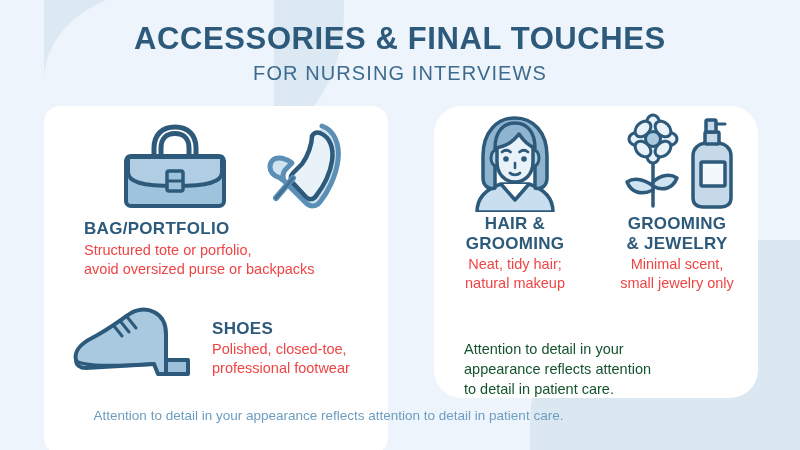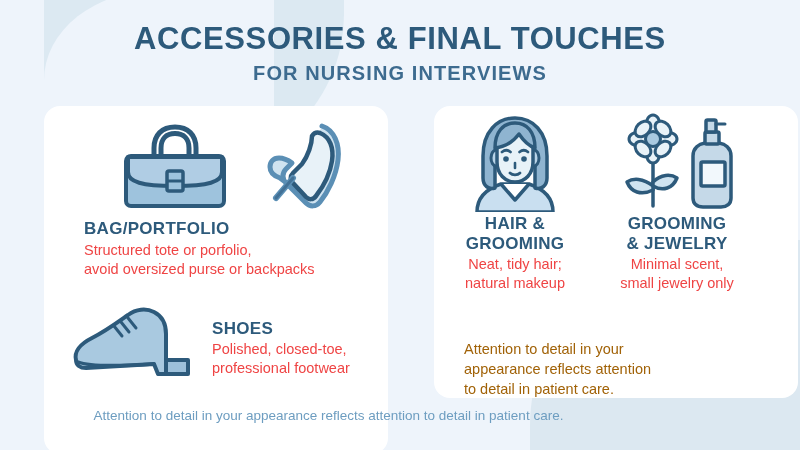--- a/index.html
+++ b/index.html
@@ -64,21 +64,21 @@
   .title {
     font-size: 31px;
     font-weight: bold;
     letter-spacing: 0.6px;
     color: #2d5a7b;
     line-height: 1.1;
     margin: 0;
   }
   .subtitle {
     font-size: 20px;
-    font-weight: bold;
+    font-weight: normal;
     letter-spacing: 1.1px;
     color: #3d6b8f;
     line-height: 1.1;
     margin: 6px 0 0 0;
   }
 
   
   .card {
     position: absolute;
     background: #ffffff;
@@ -87,22 +87,23 @@
   }
   .card-left {
     left: 44px;
     top: 106px;
     width: 344px;
     height: 348px;
   }
   .card-right {
     left: 434px;
     top: 106px;
-    width: 364px;
+    width: 324px;
     height: 292px;
+    border-radius: 28px;
   }
 
   
   .item-title {
     font-size: 17px;
     font-weight: bold;
     letter-spacing: 0.3px;
     color: #2d5a7b;
     line-height: 1.15;
     margin: 0;
@@ -178,21 +179,21 @@
   }
   .col .item-desc {
     margin-top: 2px;
   }
   .right-note {
     position: absolute;
     left: 30px;
     top: 218px;
     width: 262px;
     font-size: 14.5px;
-    color: #a16207;
+    color: #14532d;
     line-height: 1.4;
   }
 
   
   .footer {
     position: absolute;
     left: 0;
     top: 408px;
     width: 657px;
     text-align: center;

